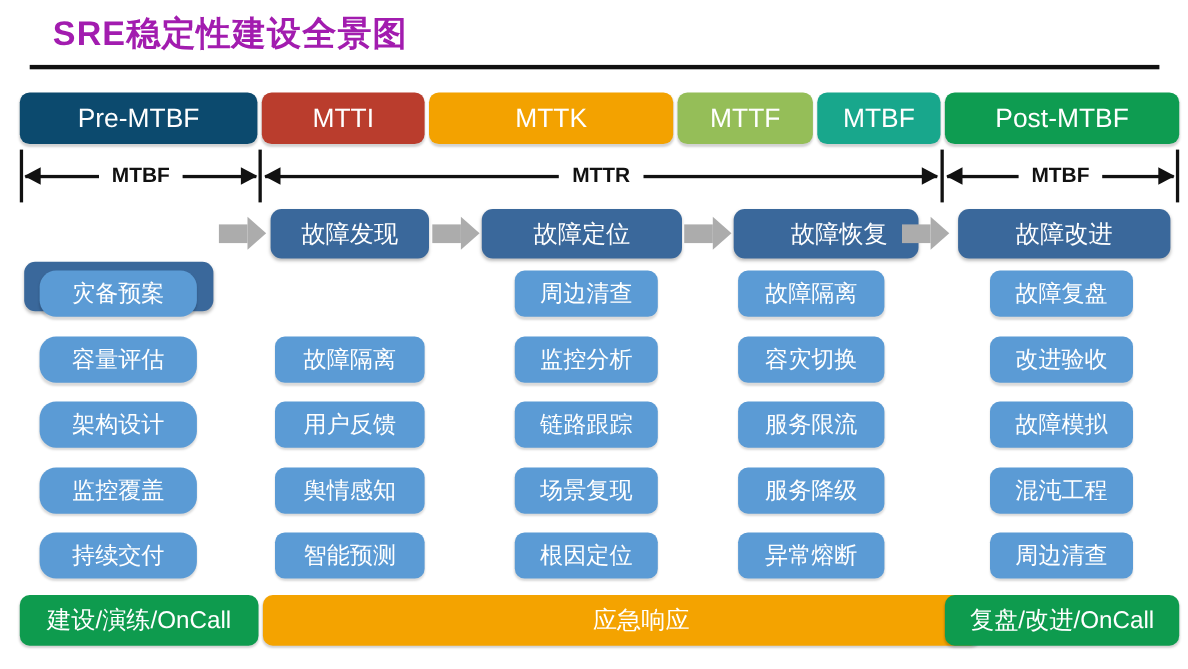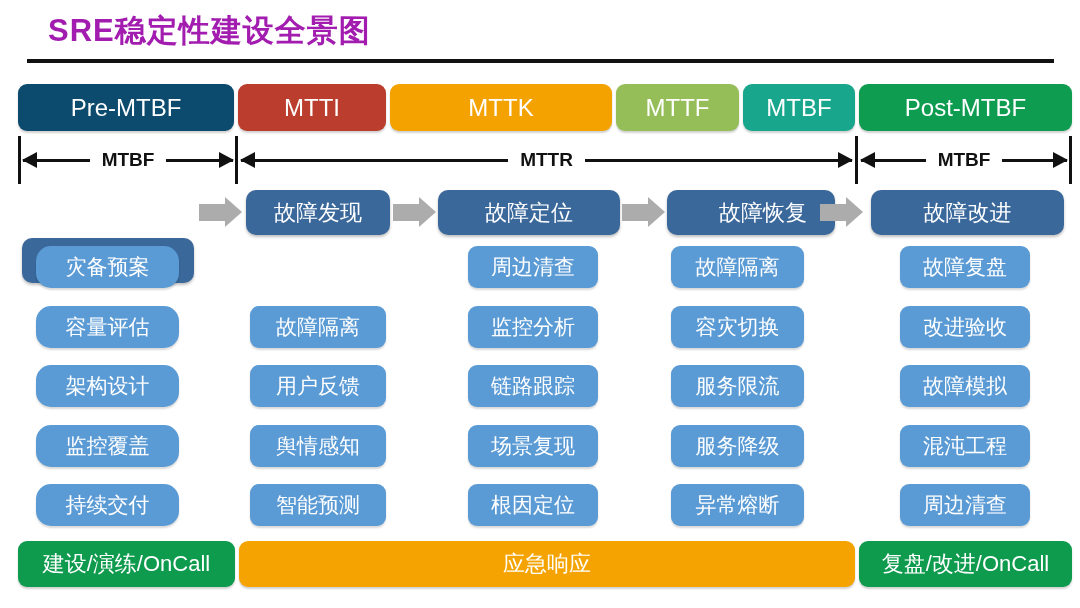--- a/index.html
+++ b/index.html
@@ -56,21 +56,21 @@
   .c1 { left:250px; width:136px; }
   .c2 { left:468px; width:130px; }
   .c3 { left:671px; width:133px; }
   .c4 { left:900px; width:130px; }
   .r0 { top:246px; } .r1 { top:306px; } .r2 { top:365px; } .r3 { top:425px; } .r4 { top:484px; }
 
   
   .fbar { position:absolute; top:541px; height:46px; border-radius:9px; color:#fff; font-size:22px;
           display:flex; align-items:center; justify-content:center; box-shadow:0 2px 2px rgba(0,0,0,.18); }
   .f0 { left:18px;  width:217px; }
-  .f1 { left:239px; width:616px; }
+  .f1 { left:239px; width:616px;padding-left:36px; }
   .f2 { left:859px; width:213px; }
 </style>
 </head>
 <body>
 
 <div class="canvas">
 
   <div class="title">SRE稳定性建设全景图</div>
   <div class="title-rule"></div>
 

